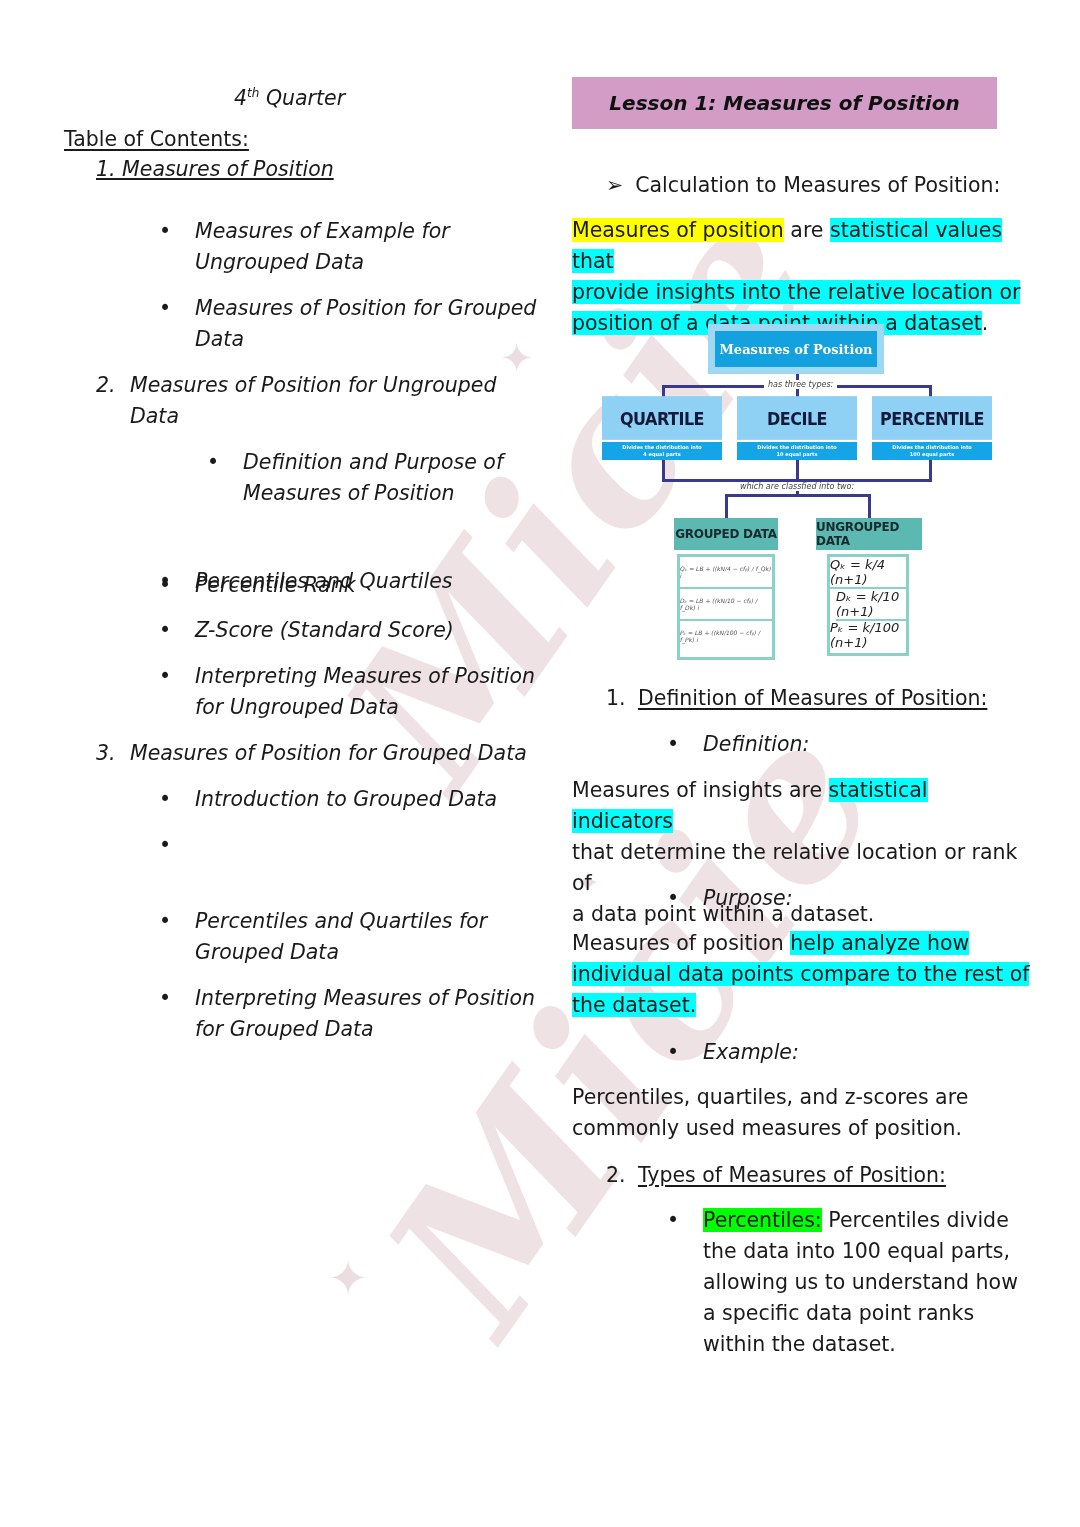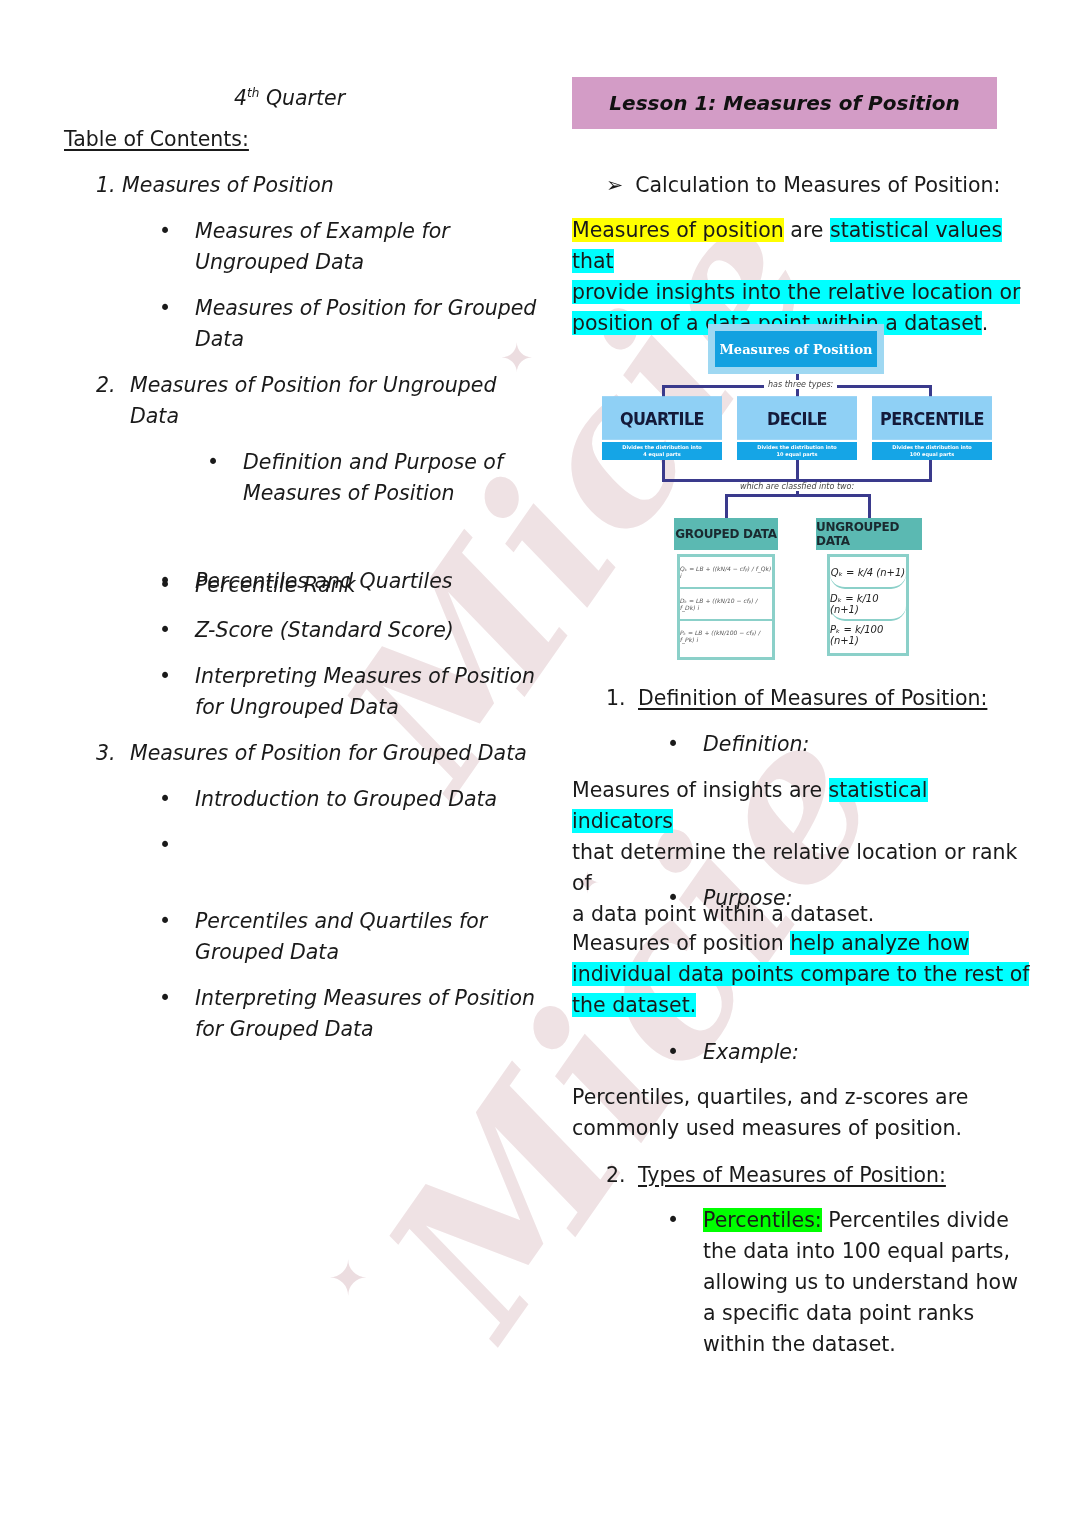--- a/index.html
+++ b/index.html
@@ -45,41 +45,41 @@
     font-family: "DejaVu Sans", sans-serif; font-weight: bold; font-size: 16px; letter-spacing: -0.5px;
     display: flex; align-items: center; justify-content: center; transform: scaleY(1.15); }
   .d-sub { position: absolute; width: 120px; height: 18px; background: #15a5e6; color: #fff;
     font-size: 5px; line-height: 7px; text-align: center; padding-top: 2px; box-sizing: border-box; font-weight: bold; }
   .d-cat { position: absolute; height: 32px; background: #5bb9b2; color: #1a2a30; font-weight: bold; font-size: 12px;
     display: flex; align-items: center; justify-content: center; letter-spacing: -0.3px; }
   .d-formulas { position: absolute; border: 3px solid #8bd0c9; background: #fff; }
   .d-frow { border-bottom: 2px solid #8bd0c9; font-size: 6px; color: #555; font-style: italic;
     display: flex; align-items: center; justify-content: center; box-sizing: border-box; }
   .d-frow:last-child { border-bottom: none; }
-  .d-frow.big { font-size: 10px; color: #222; border-radius: 15px; }
+  .d-frow.big { font-size: 13px; color: #222; }
 </style>
 </head>
 <body>
 
 <div class="watermark wm1">Micie</div>
 <div class="watermark wm2">Micie</div>
 <div class="wm-star" style="left:500px;top:335px;">✦</div>
 <div class="wm-star" style="left:328px;top:1250px;font-size:48px;">✦</div>
 <div class="wm-star" style="left:575px;top:865px;font-size:30px;">✦</div>
 
 <div class="layer">
 
   <div class="abs t it" style="left:234px;top:78px;">
     <span>4</span><sup style="font-size:12px;">th</sup>
     <span>Quarter</span>
   </div>
 
   <div class="abs t u" style="left:64px;top:124px;">Table of Contents:</div>
 
-  <div class="abs t it" style="left:96px;top:170px;">1. Measures of Position</div>
+  <div class="abs t it" style="left:96px;top:154px;text-decoration:underline;">1. Measures of Position</div>
   <div class="bullet t it" style="left:195px;top:216px;">
     <div>Measures of Example for</div>
       <div>Ungrouped Data</div>
   </div>
   <div class="bullet t it" style="left:195px;top:293px;">
     <div>Measures of Position for Grouped</div>
       <div>Data</div>
   </div>
 
   <div class="abs t it" style="left:96px;top:370px;">2.</div>
@@ -170,21 +170,21 @@
     <div class="d-cat" style="left:76px;top:196px;width:104px;">GROUPED DATA</div>
     <div class="d-formulas" style="left:79px;top:232px;width:92px;height:100px;">
       <div class="d-frow" style="height:32px;">Qₖ = LB + ((kN/4 − cfᵦ) / f_Qk) i</div>
       <div class="d-frow" style="height:32px;">Dₖ = LB + ((kN/10 − cfᵦ) / f_Dk) i</div>
       <div class="d-frow" style="height:30px;">Pₖ = LB + ((kN/100 − cfᵦ) / f_Pk) i</div>
     </div>
 
     <div class="d-cat" style="left:218px;top:196px;width:106px;">UNGROUPED DATA</div>
     <div class="d-formulas" style="left:229px;top:232px;width:76px;height:96px;">
       <div class="d-frow big" style="height:32px;">Qₖ = k/4 (n+1)</div>
-      <div class="d-frow big" style="height:32px;">Dₖ = k/10 (n+1)</div>
+      <div class="d-frow big" style="height:32px;margin-left:6px;">Dₖ = k/10 (n+1)</div>
       <div class="d-frow big" style="height:28px;">Pₖ = k/100 (n+1)</div>
     </div>
   </div>
 
   <div class="abs t" style="left:606px;top:683px;">1.</div>
   <div class="abs t u" style="left:638px;top:683px;">Definition of Measures of Position:</div>
 
   <div class="bullet t it" style="left:703px;top:729px;">Definition:</div>
   <div class="abs t" style="left:572px;top:775px;width:460px;">
     <span>Measures of insights are </span><span class="hl-c">statistical indicators</span><br>

